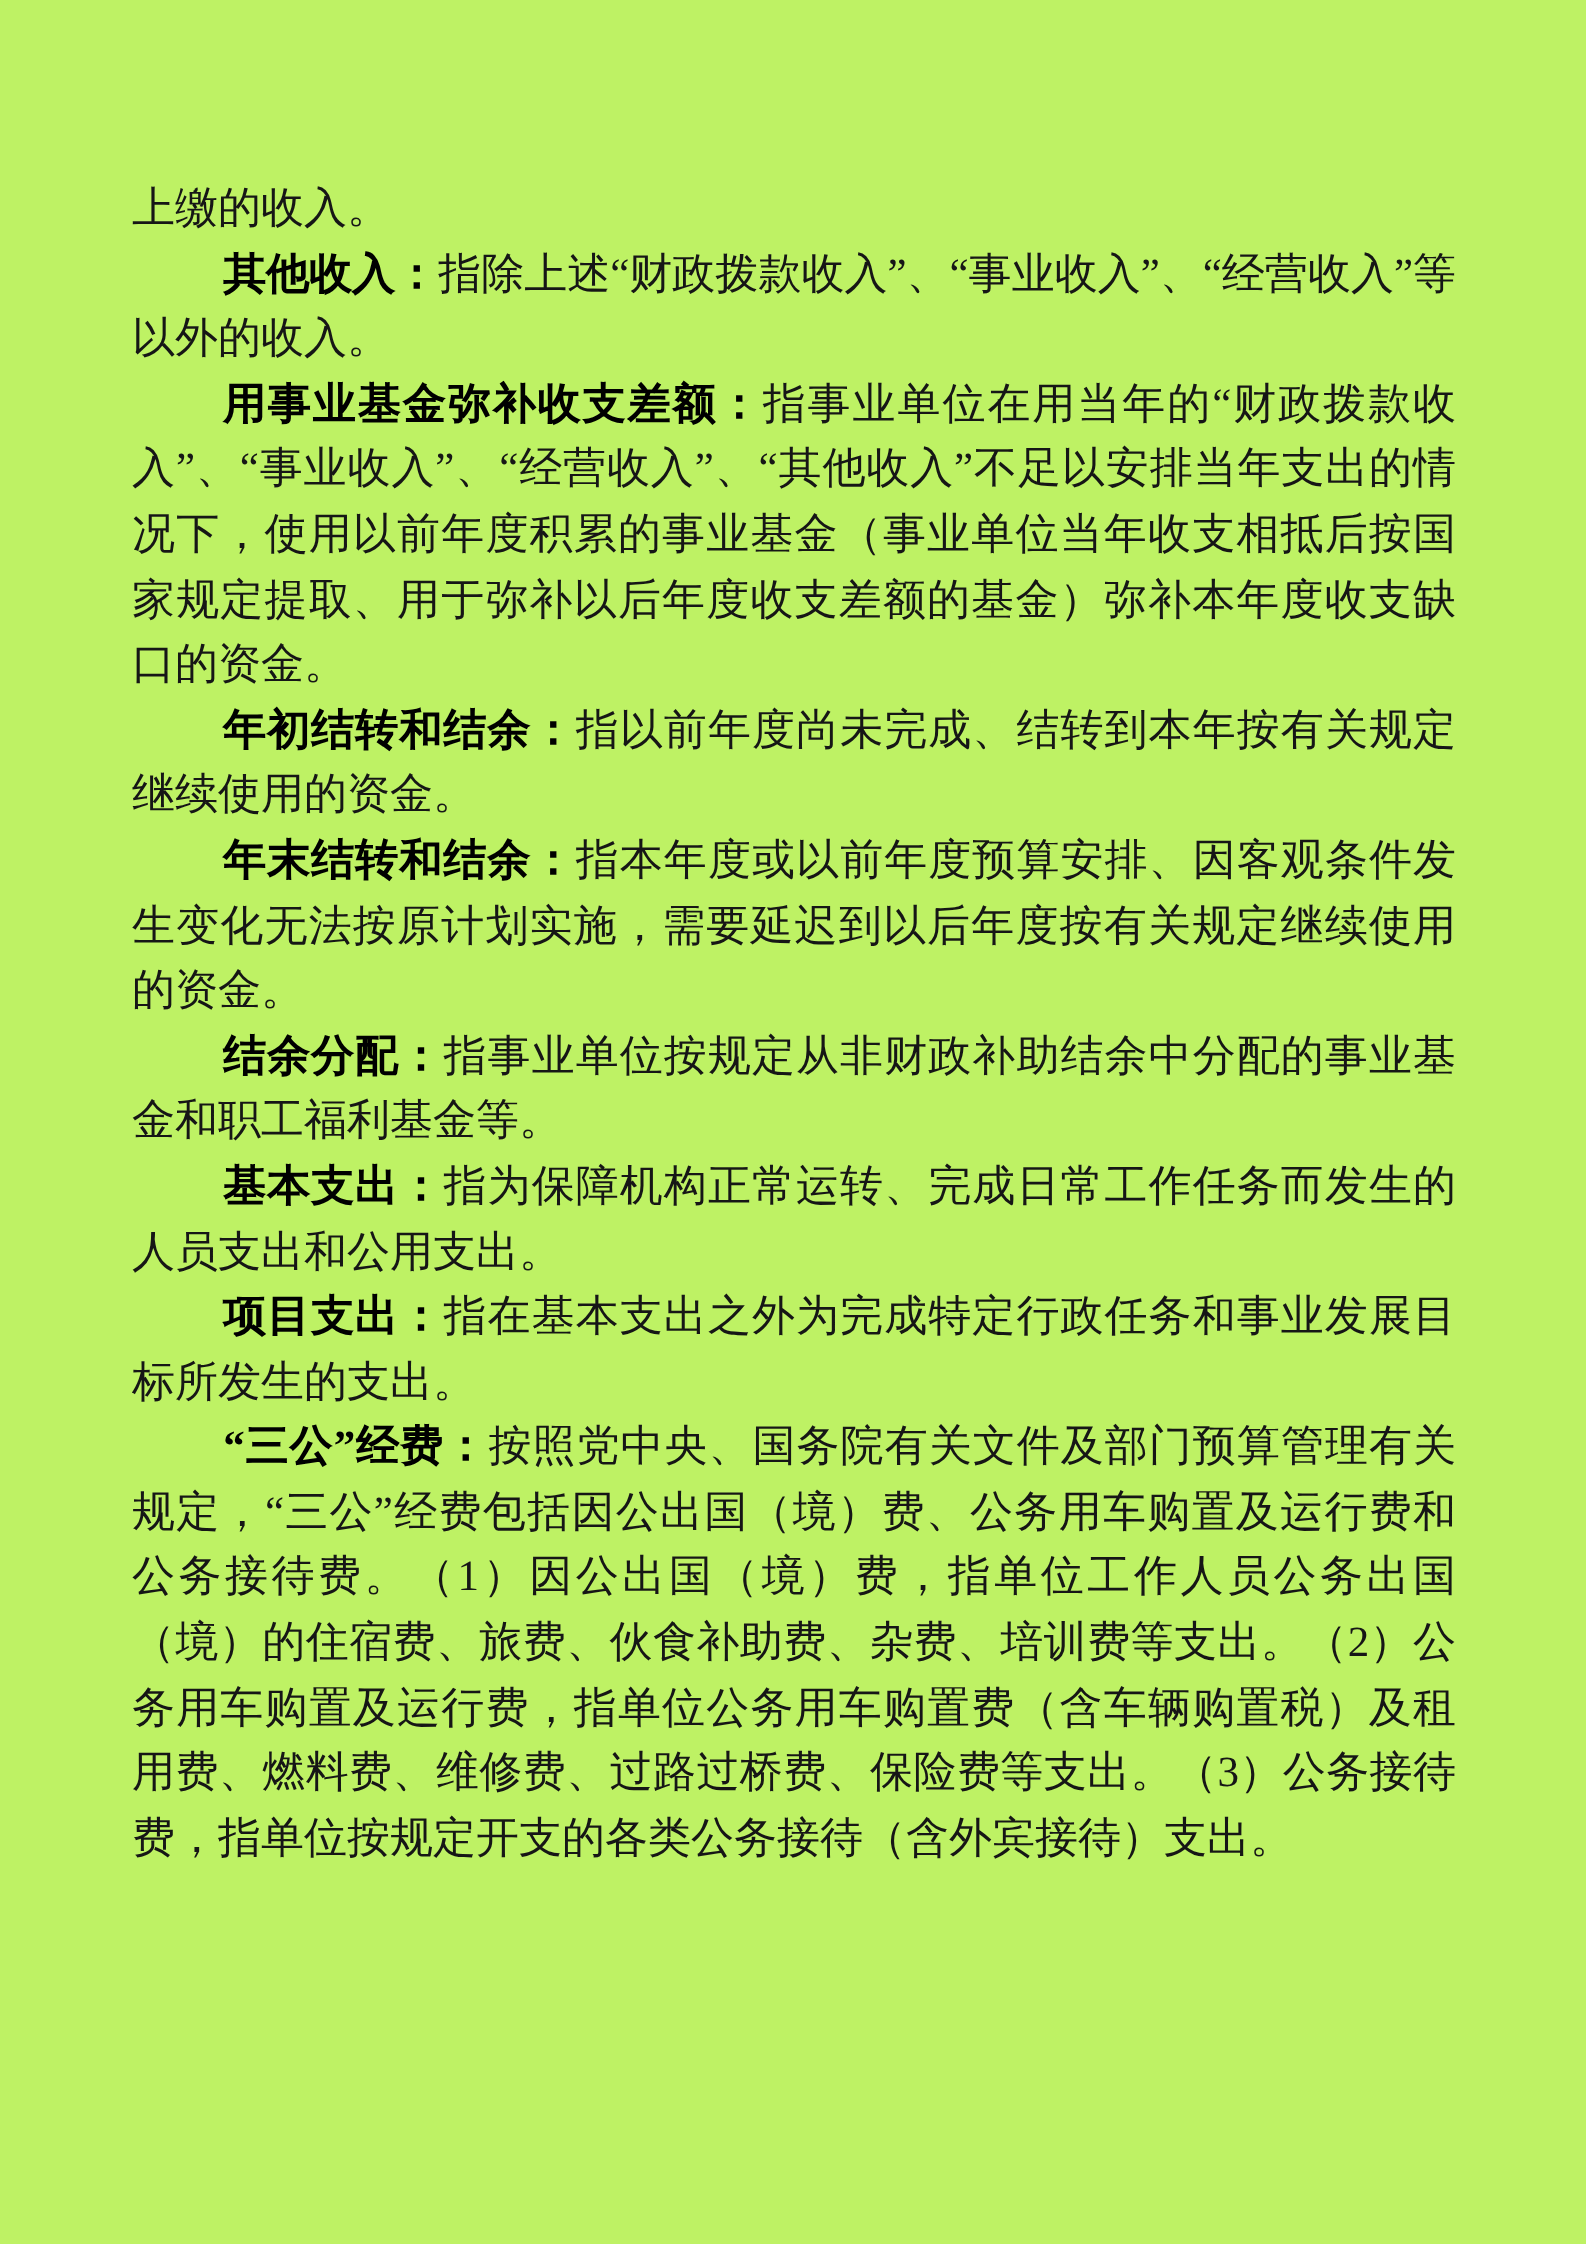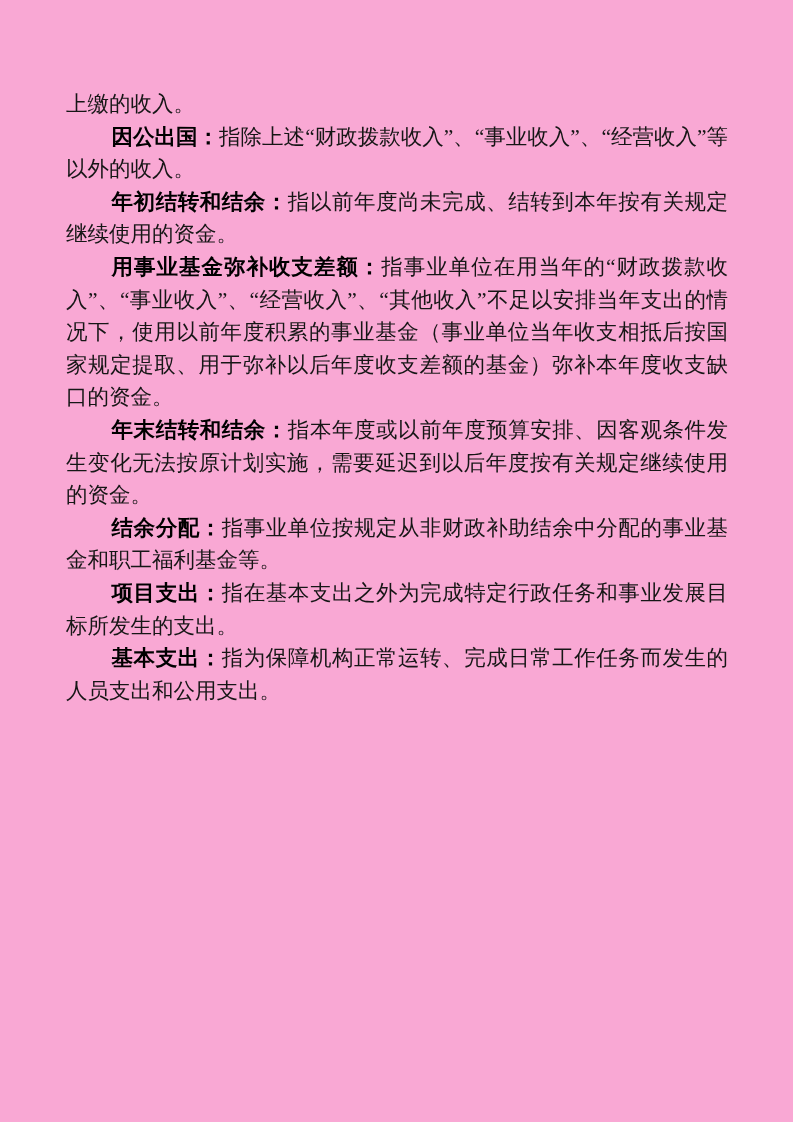--- a/index.html
+++ b/index.html
@@ -4,21 +4,21 @@
 <style>
   html, body {
     margin: 0;
     padding: 0;
     background: #ffffff;
   }
   .page {
     position: relative;
     width: 793px;
     height: 1122px;
-    background: #f9a8d4;
+    background: #bef264;
     overflow: hidden;
     font-family: "Liberation Serif", "DejaVu Serif", serif;
   }
   .content {
     position: absolute;
     left: 66px;
     top: 88px;
     width: 662px;
     color: #161616;
     font-size: 21.5px;
@@ -41,30 +41,31 @@
   }
 </style>
 </head>
 <body>
 
 <div class="page">
   <div class="content">
 
     <p class="para no-indent"><span class="term"></span><span>上缴的收入。</span></p>
 
-    <p class="para"><span class="term">因公出国：</span><span>指除上述“财政拨款收入”、“事业收入”、“经营收入”等以外的收入。</span></p>
+    <p class="para"><span class="term">其他收入：</span><span>指除上述“财政拨款收入”、“事业收入”、“经营收入”等以外的收入。</span></p>
+
+    <p class="para"><span class="term">用事业基金弥补收支差额：</span><span>指事业单位在用当年的“财政拨款收入”、“事业收入”、“经营收入”、“其他收入”不足以安排当年支出的情况下，使用以前年度积累的事业基金（事业单位当年收支相抵后按国家规定提取、用于弥补以后年度收支差额的基金）弥补本年度收支缺口的资金。</span></p>
 
     <p class="para"><span class="term">年初结转和结余：</span><span>指以前年度尚未完成、结转到本年按有关规定继续使用的资金。</span></p>
-
-    <p class="para"><span class="term">用事业基金弥补收支差额：</span><span>指事业单位在用当年的“财政拨款收入”、“事业收入”、“经营收入”、“其他收入”不足以安排当年支出的情况下，使用以前年度积累的事业基金（事业单位当年收支相抵后按国家规定提取、用于弥补以后年度收支差额的基金）弥补本年度收支缺口的资金。</span></p>
 
     <p class="para"><span class="term">年末结转和结余：</span><span>指本年度或以前年度预算安排、因客观条件发生变化无法按原计划实施，需要延迟到以后年度按有关规定继续使用的资金。</span></p>
 
     <p class="para"><span class="term">结余分配：</span><span>指事业单位按规定从非财政补助结余中分配的事业基金和职工福利基金等。</span></p>
 
+    <p class="para"><span class="term">基本支出：</span><span>指为保障机构正常运转、完成日常工作任务而发生的人员支出和公用支出。</span></p>
+
     <p class="para"><span class="term">项目支出：</span><span>指在基本支出之外为完成特定行政任务和事业发展目标所发生的支出。</span></p>
 
-    <p class="para"><span class="term">基本支出：</span><span>指为保障机构正常运转、完成日常工作任务而发生的人员支出和公用支出。</span></p>
 
-
+    <p class="para"><span class="term">“三公”经费：</span><span>按照党中央、国务院有关文件及部门预算管理有关规定，“三公”经费包括因公出国（境）费、公务用车购置及运行费和公务接待费。（1）因公出国（境）费，指单位工作人员公务出国（境）的住宿费、旅费、伙食补助费、杂费、培训费等支出。（2）公务用车购置及运行费，指单位公务用车购置费（含车辆购置税）及租用费、燃料费、维修费、过路过桥费、保险费等支出。（3）公务接待费，指单位按规定开支的各类公务接待（含外宾接待）支出。</span></p>
 
   </div>
 </div>
 
 </body></html>

